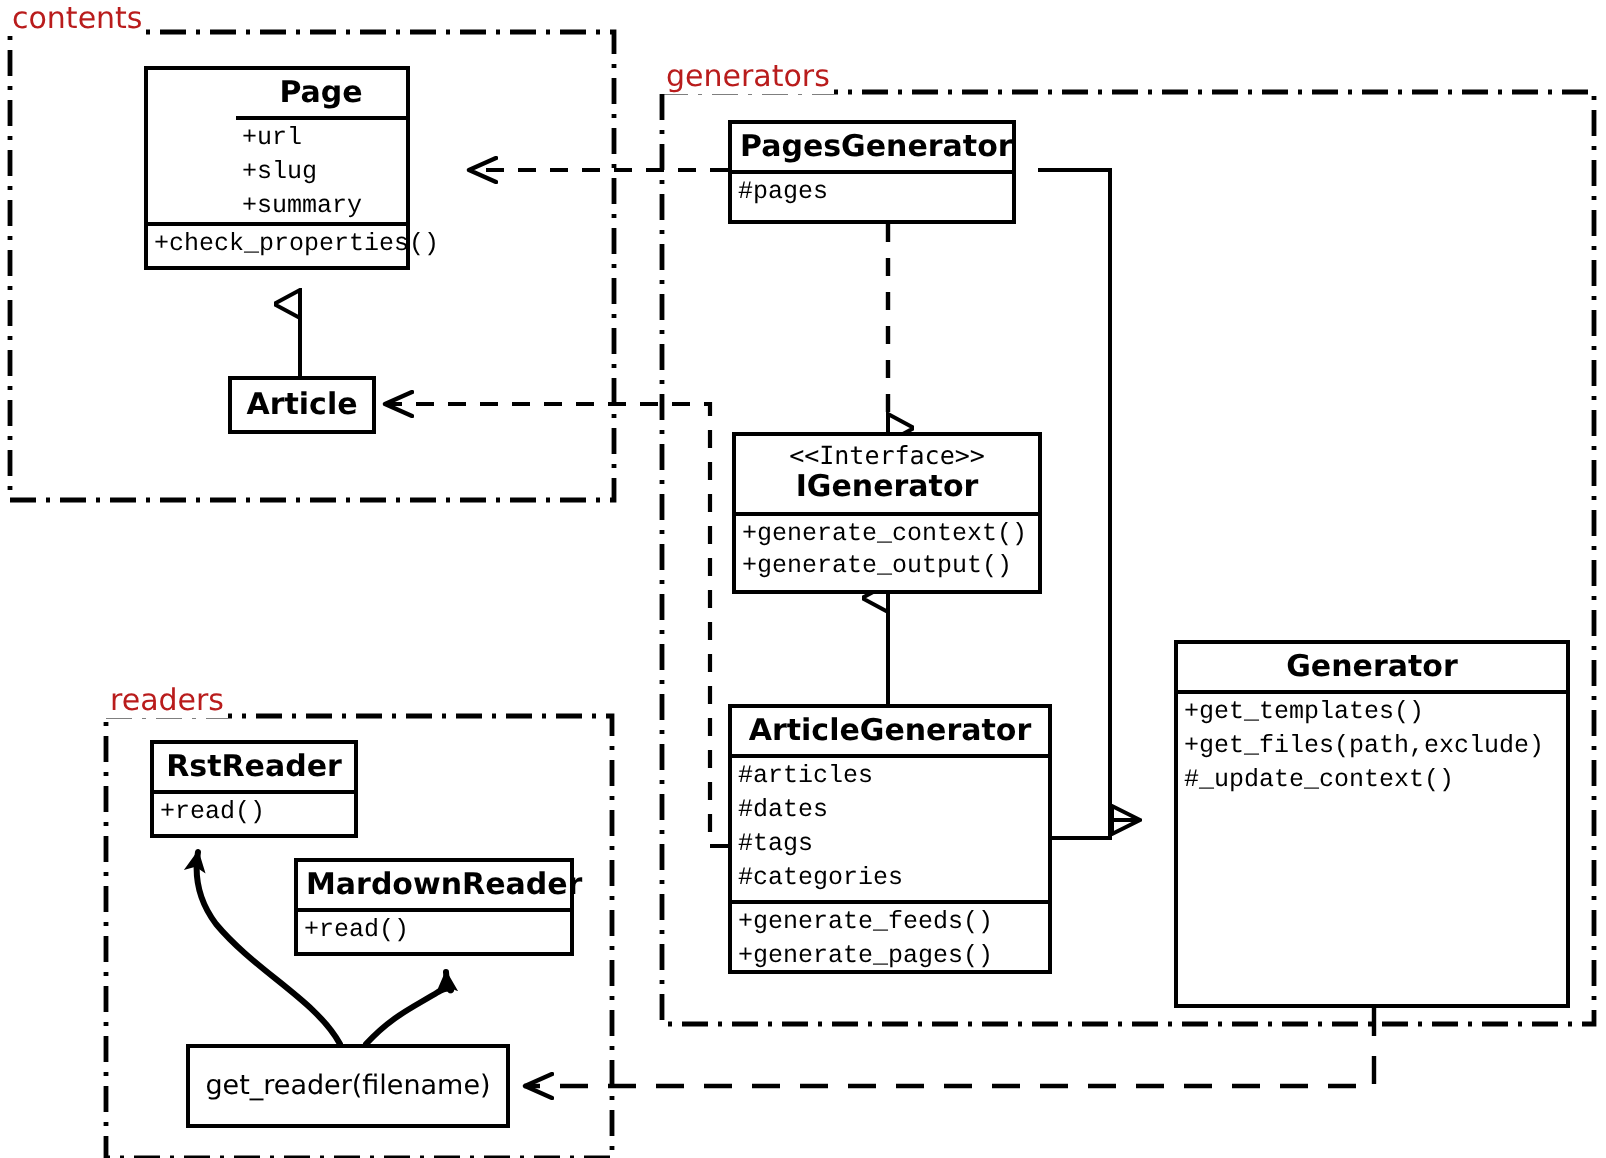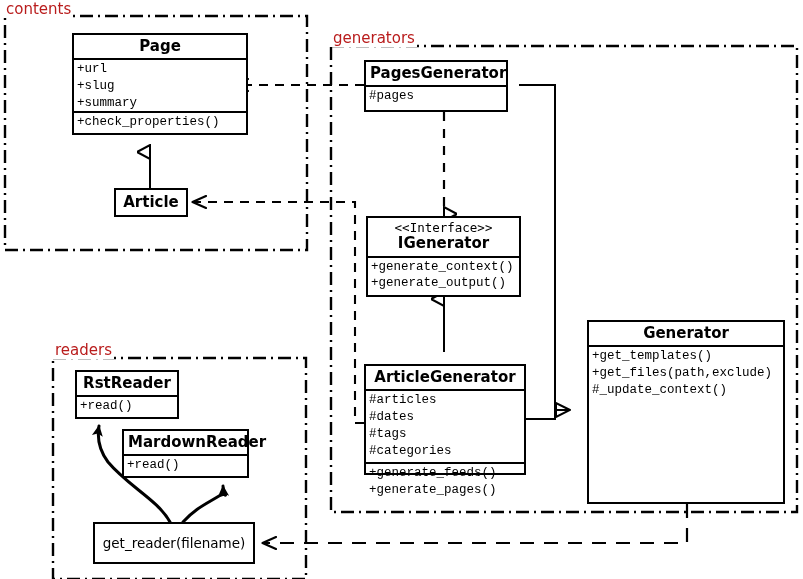--- a/index.html
+++ b/index.html
@@ -126,21 +126,21 @@
   <path d="M 170 522 C 158 500 128 486 108 462 C 99 450 97 438 99 426" fill="none" stroke="#000000" stroke-width="3" stroke-linecap="round" marker-end="url(#solidArrowCurve)"></path>
 
   <path d="M 183 522 C 196 508 206 504 219 496 C 230 490 224 503 223 486" fill="none" stroke="#000000" stroke-width="3" stroke-linecap="round" marker-end="url(#solidArrowCurve)"></path>
 
 </svg>
 
 <div class="pkg-label" style="left:4px; top:0px;">contents</div>
 <div class="pkg-label" style="left:331px; top:29px;">generators</div>
 <div class="pkg-label" style="left:53px; top:341px;">readers</div>
 
-<div class="umlbox" style="left:72px; top:33px; width:176px; height:102px;">
+<div class="umlbox" style="left:72px; top:33px; width:133px; height:102px;padding-left:44px;">
   <div class="uml-title">Page</div>
   <div class="uml-sep uml-compartment">
     <div>+url</div>
     <div>+slug</div>
     <div>+summary</div>
   </div>
   <div class="uml-sep uml-compartment" style="position:absolute; left:-2px; right:-2px; bottom:-2px; border:2px solid #000; border-top-width:2px; background:#fff;">
     <div>+check_properties()</div>
   </div>
 </div>
@@ -160,21 +160,21 @@
   <div class="uml-title">
     <span class="uml-stereo">&lt;&lt;Interface&gt;&gt;</span>
     <span>IGenerator</span>
   </div>
   <div class="uml-sep uml-compartment">
     <div>+generate_context()</div>
     <div>+generate_output()</div>
   </div>
 </div>
 
-<div class="umlbox" style="left:364px; top:352px; width:162px; height:111px;margin-top:12px;">
+<div class="umlbox" style="left:364px; top:352px; width:162px; height:135px;">
   <div class="uml-title">ArticleGenerator</div>
   <div class="uml-sep uml-compartment">
     <div>#articles</div>
     <div>#dates</div>
     <div>#tags</div>
     <div>#categories</div>
   </div>
   <div class="uml-sep uml-compartment">
     <div>+generate_feeds()</div>
     <div>+generate_pages()</div>
@@ -190,21 +190,21 @@
   </div>
 </div>
 
 <div class="umlbox" style="left:75px; top:370px; width:104px; height:49px;">
   <div class="uml-title">RstReader</div>
   <div class="uml-sep uml-compartment">
     <div>+read()</div>
   </div>
 </div>
 
-<div class="umlbox" style="left:122px; top:429px; width:127px; height:49px;">
+<div class="umlbox" style="left:147px; top:429px; width:140px; height:49px;">
   <div class="uml-title">MardownReader</div>
   <div class="uml-sep uml-compartment">
     <div>+read()</div>
   </div>
 </div>
 
 <div class="plainbox" style="left:93px; top:522px; width:162px; height:42px;">
   <span>get_reader(filename)</span>
 </div>
 

